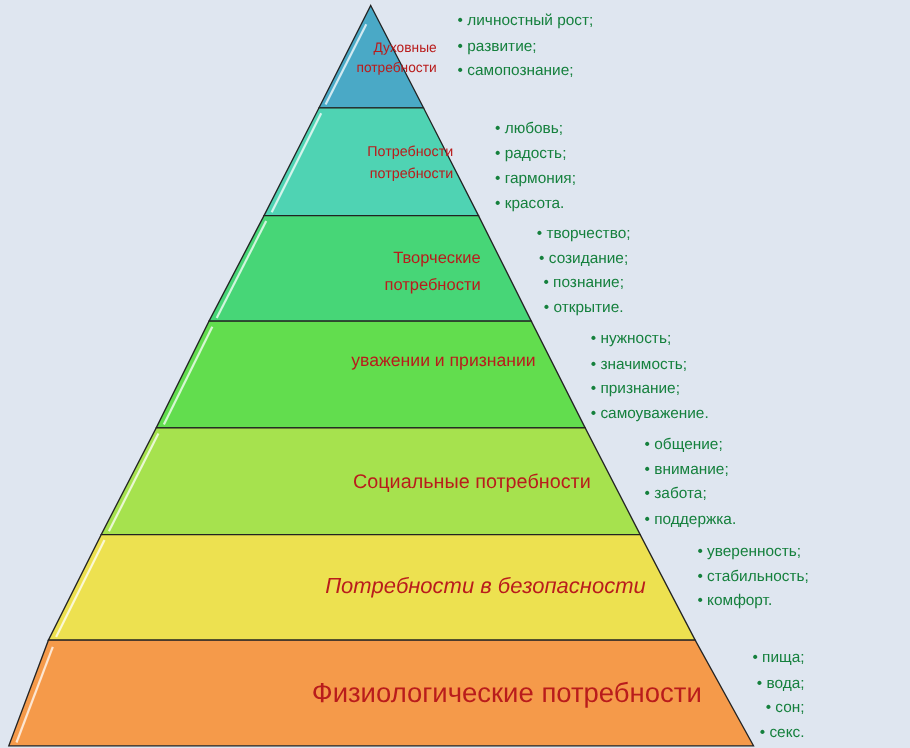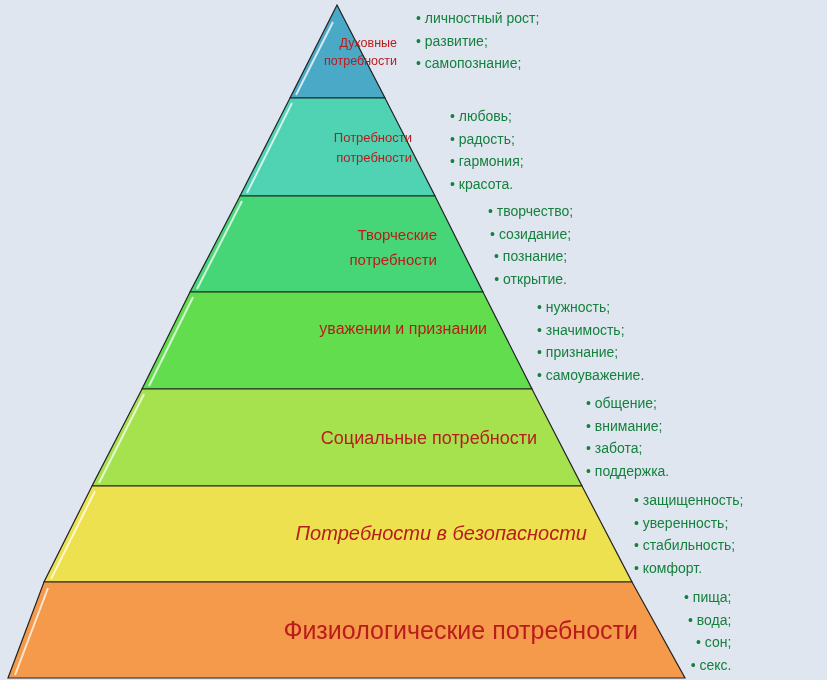--- a/index.html
+++ b/index.html
@@ -80,21 +80,20 @@
   <li>признание;</li>
   <li>самоуважение.</li>
 </ul>
 <ul class="list" style="left:586px;top:392px;">
   <li>общение;</li>
   <li>внимание;</li>
   <li>забота;</li>
   <li>поддержка.</li>
 </ul>
 <ul class="list" style="left:634px;top:489px;">
-  <li>защищенность;</li>
   <li>уверенность;</li>
   <li>стабильность;</li>
   <li>комфорт.</li>
 </ul>
 <ul class="list" style="left:684px;top:586px;text-align:right;">
   <li>пища;</li>
   <li>вода;</li>
   <li>сон;</li>
   <li>секс.</li>
 </ul>

